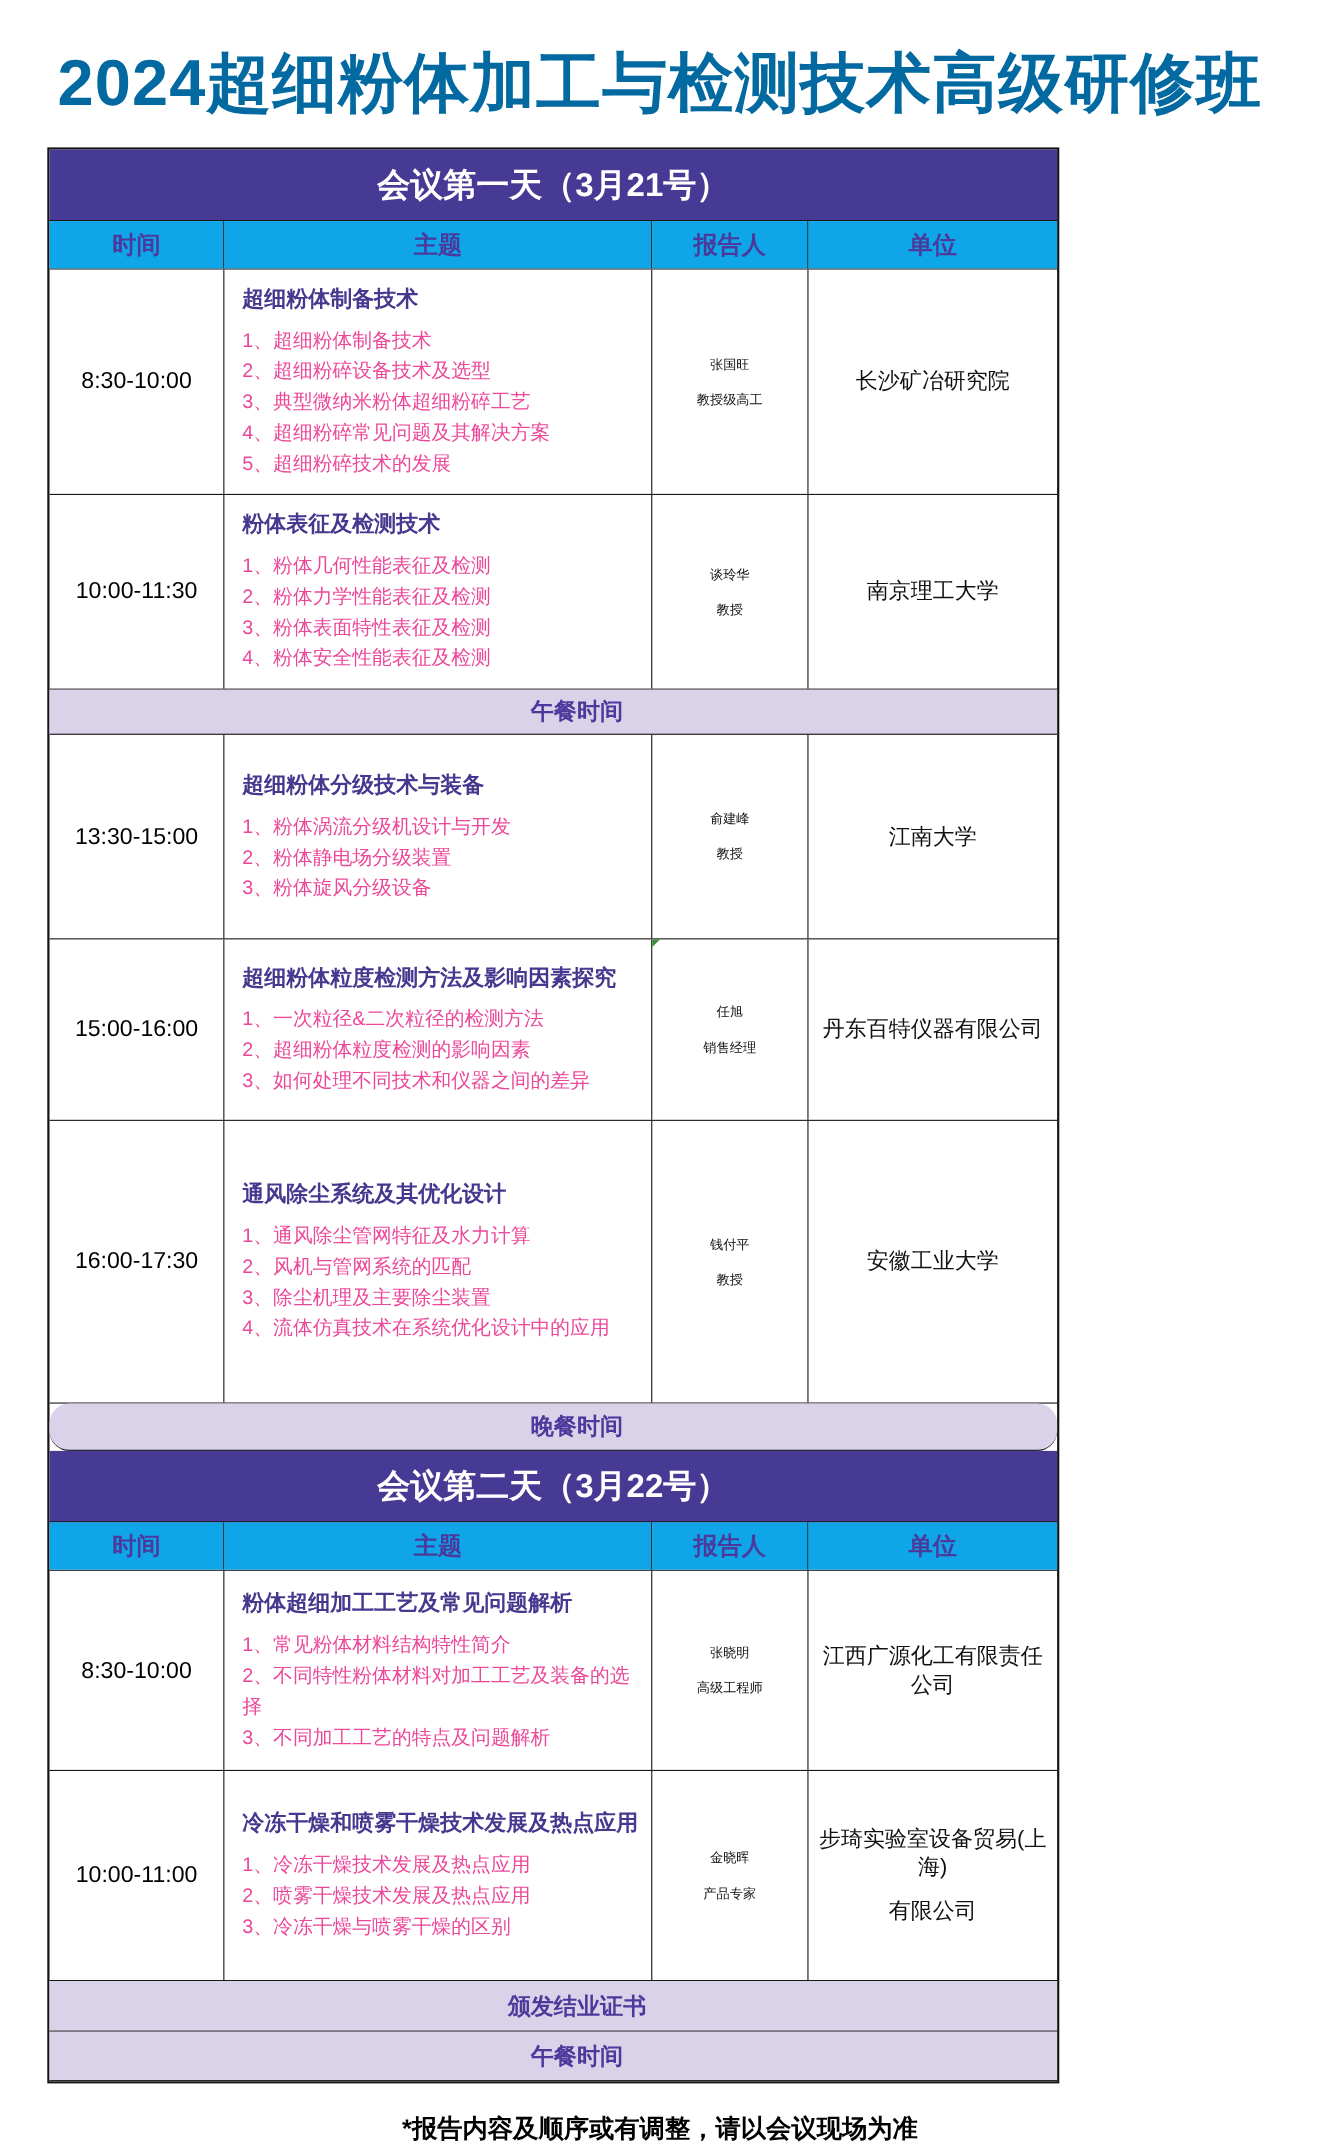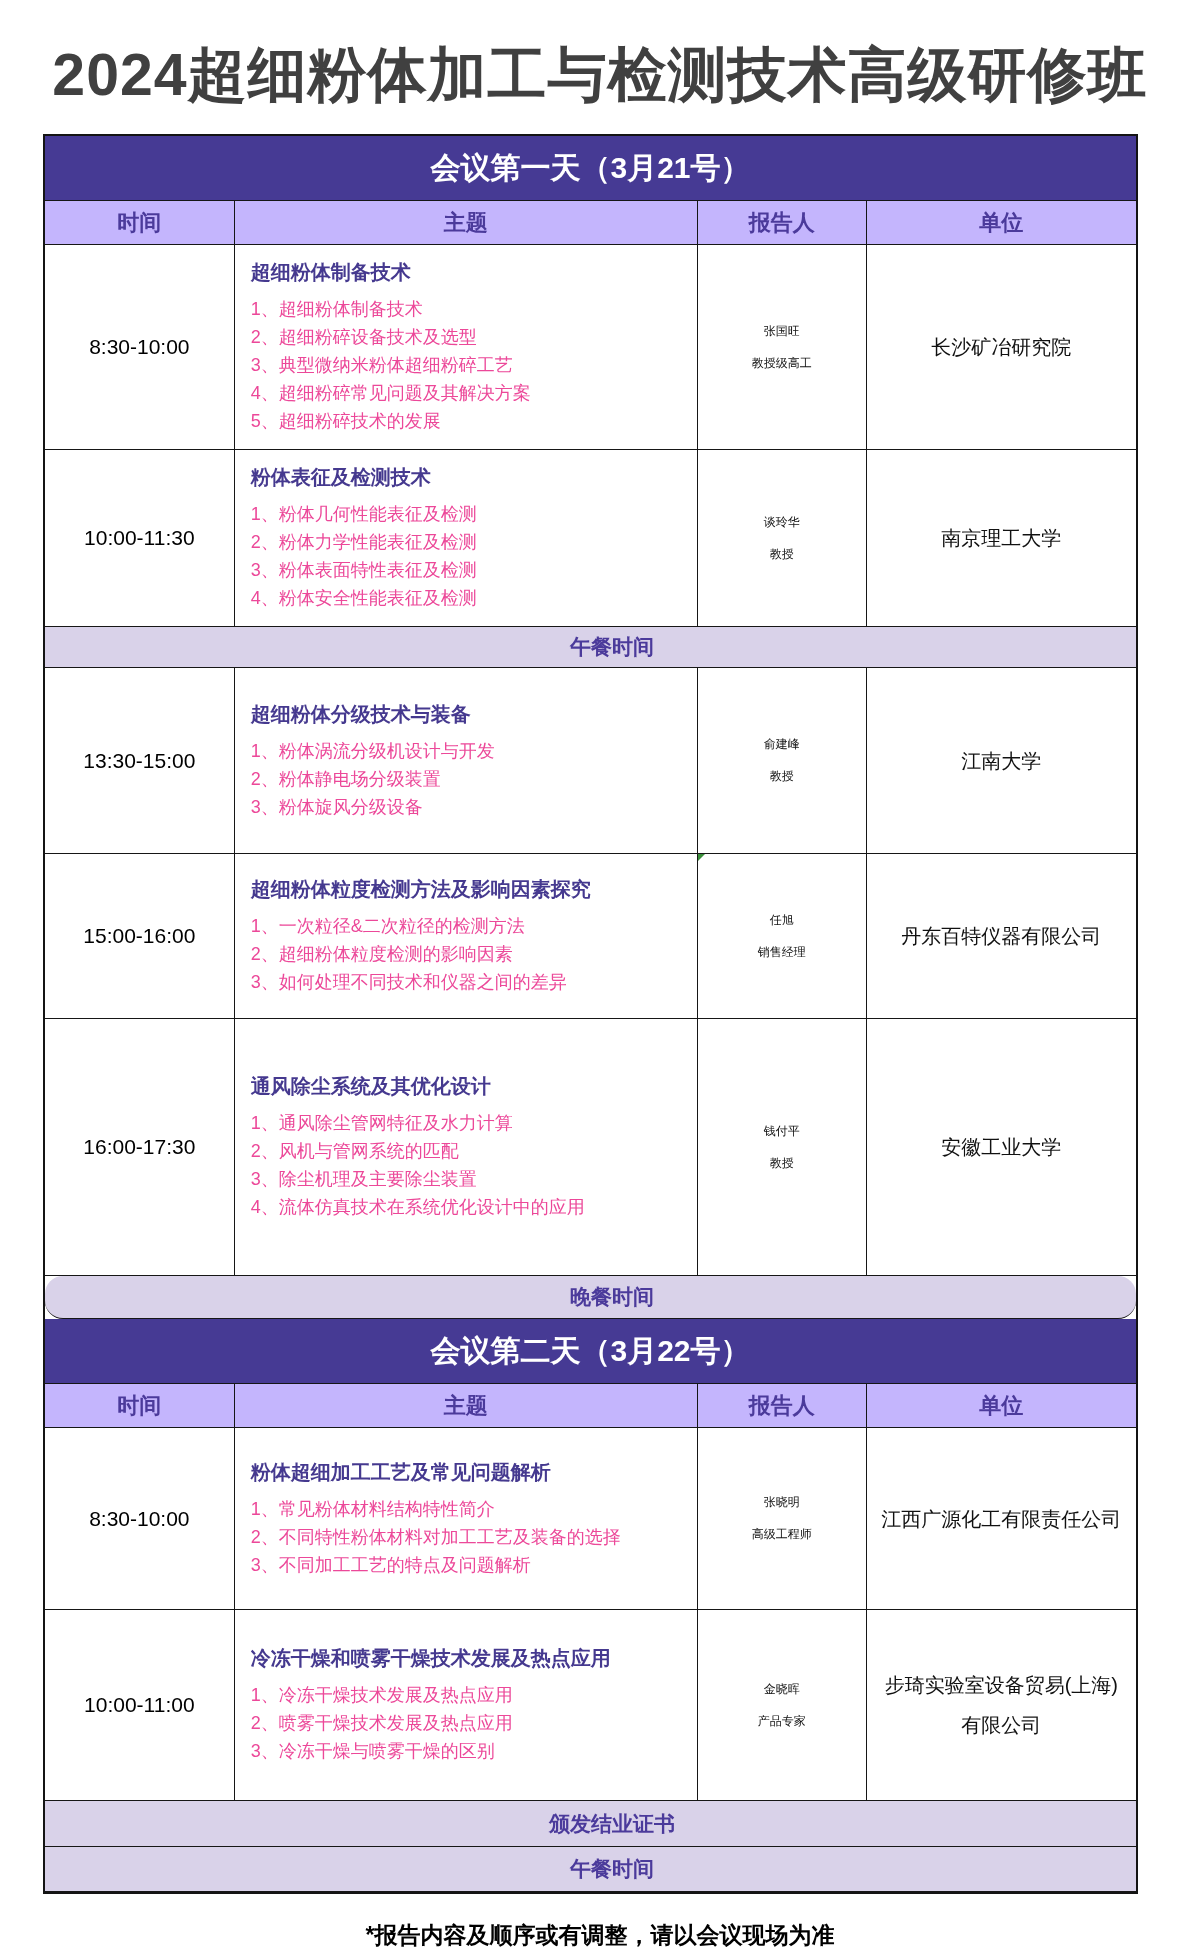--- a/index.html
+++ b/index.html
@@ -7,26 +7,26 @@
     width:1200px;min-height:1955px;
     font-family:"Liberation Sans","DejaVu Sans",sans-serif;
     color:#1a1a1a;overflow:hidden;
   }
   .page-title{
     margin:36px 20px 18px 20px;
     text-align:center;
     font-size:59px;
     font-weight:900;
     letter-spacing:1px;
-    color:#404040;
+    color:#0369a1;
     white-space:nowrap;
   }
   .agenda-table{
     margin-left:43px;
-    width:1095px;
+    width:920px;
     border:2px solid #141414;
     box-sizing:border-box;
   }
   .row{
     display:grid;
     grid-template-columns:193fr 471fr 172fr 274fr;
     border-bottom:1px solid #161616;
     box-sizing:border-box;
   }
   .row:last-child{border-bottom:none;}
@@ -40,21 +40,21 @@
   .day-header{
     background:#463a94;
     color:#ffffff;
     font-size:30px;font-weight:bold;
     text-align:center;
     min-height:64px;
     display:flex;align-items:center;justify-content:center;
     border-bottom:1px solid #161616;
   }
   .col-header .cell{
-    background:#c4b5fd;
+    background:#0ea5e9;
     color:#4b3a9b;
     font-size:22px;font-weight:bold;
     align-items:center;
     min-height:43px;
     font-family:Liberation Mono, monospace;
   }
   .band{
     background:#d9d2e9;
     color:#4b3a9b;
     font-size:21px;font-weight:bold;

